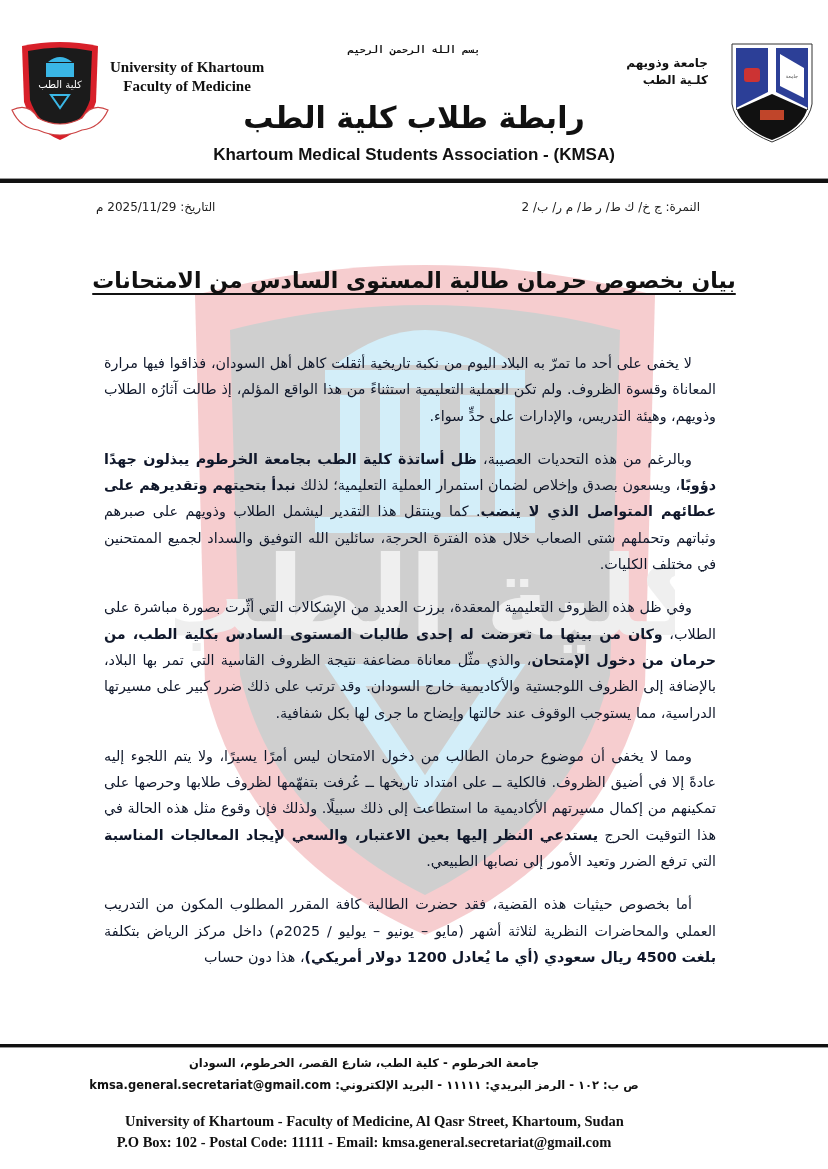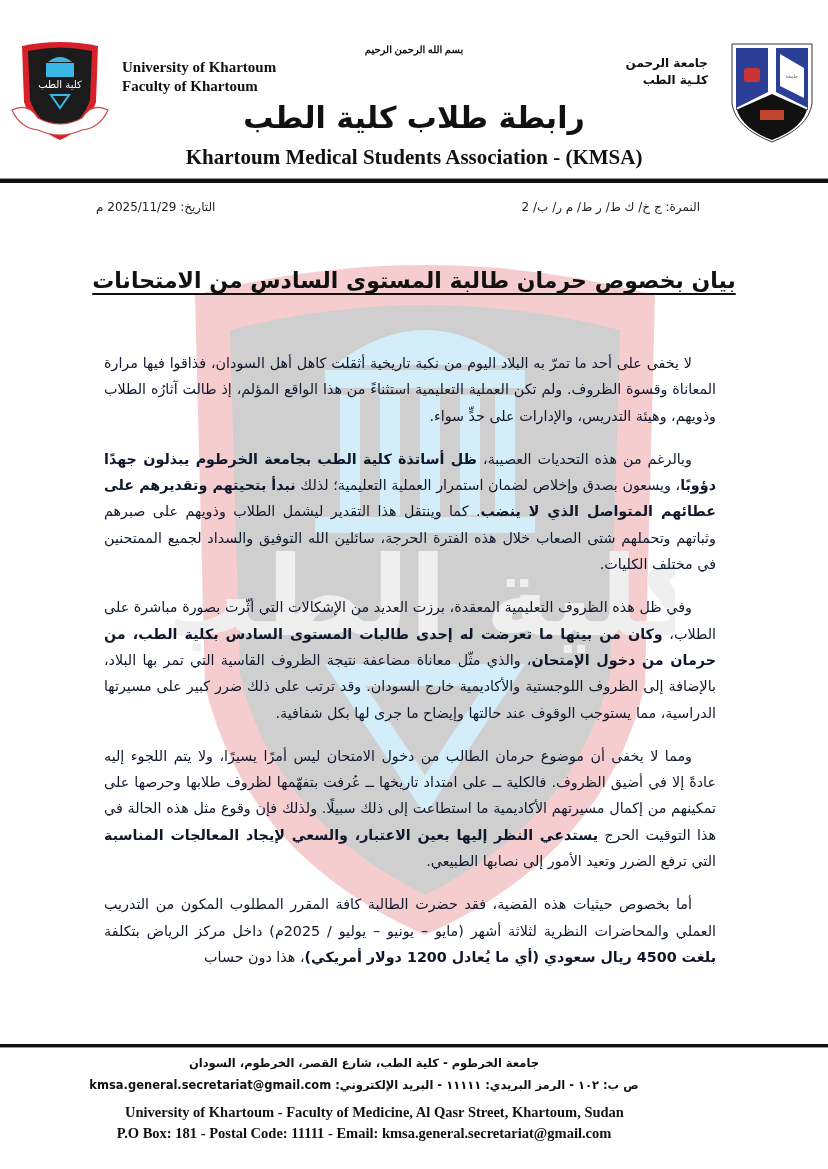--- a/index.html
+++ b/index.html
@@ -3,43 +3,43 @@
 <meta charset="utf-8">
 <style>
   html, body { margin: 0; padding: 0; background: #ffffff; }
   body { width: 828px; height: 1169px; position: relative; overflow: hidden; font-family: "DejaVu Sans", sans-serif; color: #111; }
 
   .watermark { position: absolute; left: 175px; top: 255px; width: 500px; height: 690px; z-index: 0; opacity: 0.22; pointer-events: none; }
 
   .header { position: absolute; left: 0; top: 0; width: 828px; height: 185px; z-index: 2; }
   .logo-left { position: absolute; left: 8px; top: 40px; width: 104px; height: 104px; }
   .logo-right { position: absolute; left: 728px; top: 40px; width: 88px; height: 104px; }
-  .basmala { position: absolute; top: 44px; left: 0; width: 828px; text-align: center; font-size: 10px; font-weight: bold; font-family: Liberation Serif, serif; direction: rtl; }
-  .uni-en { position: absolute; left: 122px; top: 58px; font-family: "Liberation Serif", serif; font-weight: bold; font-size: 15px; line-height: 19px; }
+  .basmala { position: absolute; top: 44px; left: 0; width: 828px; text-align: center; font-size: 10px; font-weight: bold; font-family: Liberation Mono, monospace; direction: rtl; }
+  .uni-en { position: absolute; left: 110px; top: 58px; font-family: "Liberation Serif", serif; font-weight: bold; font-size: 15px; line-height: 19px; text-align: center; }
   .uni-ar { position: absolute; right: 120px; top: 55px; direction: rtl; text-align: right; font-weight: bold; font-size: 12px; line-height: 17px; }
   .assoc-ar { position: absolute; left: 0; width: 828px; top: 100px; text-align: center; direction: rtl; font-size: 30px; font-weight: bold; letter-spacing: 0.5px; }
-  .assoc-en { position: absolute; left: 0; width: 828px; top: 145px; text-align: center; font-family: Liberation Serif, serif; font-weight: bold; font-size: 21px; }
+  .assoc-en { position: absolute; left: 0; width: 828px; top: 145px; text-align: center; font-family: Liberation Sans, sans-serif; font-weight: bold; font-size: 17px; }
   .rule-top { position: absolute; left: 0; top: 178px; width: 828px; height: 4px; background: #111; border-top: 1px solid #999; }
 
   .meta { position: absolute; top: 200px; left: 0; width: 828px; height: 24px; z-index: 2; font-size: 12px; color: #222; }
   .ref { position: absolute; right: 128px; direction: rtl; }
   .date { position: absolute; left: 96px; direction: rtl; }
 
   .title { position: absolute; top: 268px; left: 0; width: 828px; text-align: center; direction: rtl; z-index: 2; font-size: 22px; font-weight: bold; text-decoration: underline; text-underline-offset: 5px; }
 
   .body { position: absolute; top: 350px; left: 104px; width: 612px; z-index: 2; direction: rtl; text-align: justify; font-size: 14.3px; line-height: 26.3px; color: #0f172a; }
   .body p { margin: 0 0 17px 0; text-indent: 24px; }
   .body b { font-weight: bold; }
 
   .rule-bottom { position: absolute; left: 0; top: 1044px; width: 828px; height: 3px; background: #111; border-bottom: 1px solid #999; z-index: 2; }
   .footer { position: absolute; top: 1052px; left: 0; width: 728px; z-index: 2; text-align: center; }
   .f-ar1 { direction: rtl; font-size: 11.5px; font-weight: bold; line-height: 22px; }
   .f-ar2 { direction: rtl; font-size: 11.5px; font-weight: bold; line-height: 22px; }
   .f-en { font-family: "Liberation Serif", serif; font-weight: bold; font-size: 14.5px; line-height: 21px; }
-  .f-en1 { margin-top: 6px; padding-left: 21px; }
+  .f-en1 { margin-top: 15px; padding-left: 21px; }
 </style>
 </head>
 <body>
 
 <svg class="watermark" viewBox="0 0 500 690">
   <path d="M20 40 Q250 -20 480 40 L470 430 Q430 600 250 680 Q70 600 30 430 Z" fill="#d8202a"></path>
   <path d="M55 75 Q250 25 445 75 L435 420 Q400 565 250 640 Q100 565 65 420 Z" fill="#2a2a2a"></path>
   <g fill="#3ab7e6">
     <path d="M160 110 Q250 40 340 110 Z"></path>
     <rect x="150" y="115" width="200" height="18"></rect>
@@ -60,24 +60,24 @@
     <path d="M20 11 Q52 4 84 11 L82 60 Q75 82 52 93 Q29 82 22 60 Z" fill="#1b1b1b"></path>
     <path d="M40 22 Q52 12 64 22 Z" fill="#3ab7e6"></path>
     <rect x="38" y="23" width="28" height="14" fill="#3ab7e6"></rect>
     <path d="M43 55 L61 55 L52 68 Z" fill="none" stroke="#3ab7e6" stroke-width="2"></path>
     <text x="52" y="48" text-anchor="middle" font-size="10" fill="#fff" font-family="DejaVu Sans, sans-serif">كلية الطب</text>
     <path d="M4 70 Q20 62 30 78 Q52 90 74 78 Q84 62 100 70 Q92 88 74 90 Q52 100 30 90 Q12 88 4 70 Z" fill="#fff" stroke="#c44" stroke-width="1.2"></path>
   </svg>
   <div class="basmala">بسم الله الرحمن الرحيم</div>
   <div class="uni-en">
     <div>University of Khartoum</div>
-    <div>Faculty of Khartoum</div>
+    <div>Faculty of Medicine</div>
   </div>
   <div class="uni-ar">
-    <div>جامعة الرحمن</div>
+    <div>جامعة وذويهم</div>
     <div>كلـية الطب</div>
   </div>
   <div class="assoc-ar">رابطة طلاب كلية الطب</div>
   <div class="assoc-en">Khartoum Medical Students Association - (KMSA)</div>
   <svg class="logo-right" viewBox="0 0 88 104">
     <path d="M4 4 L84 4 L84 64 Q80 88 44 102 Q8 88 4 64 Z" fill="#fff" stroke="#333" stroke-width="1"></path>
     <path d="M8 8 L40 8 L40 52 L8 68 Z" fill="#2c3f97"></path>
     <path d="M48 8 L80 8 L80 68 L48 52 Z" fill="#2c3f97"></path>
     <path d="M52 14 L76 28 L76 58 L52 46 Z" fill="#fff"></path>
     <path d="M8 70 L44 54 L80 70 L80 66 Q76 88 44 100 Q12 88 8 66 Z" fill="#111"></path>
@@ -101,14 +101,14 @@
     <p><span>وفي ظل هذه الظروف التعليمية المعقدة، برزت العديد من الإشكالات التي أثّرت بصورة مباشرة على الطلاب، </span><b>وكان من بينها ما تعرضت له إحدى طالبات المستوى السادس بكلية الطب، من حرمان من دخول الإمتحان</b><span>، والذي مثّل معاناة مضاعفة نتيجة الظروف القاسية التي تمر بها البلاد، بالإضافة إلى الظروف اللوجستية والأكاديمية خارج السودان. وقد ترتب على ذلك ضرر كبير على مسيرتها الدراسية، مما يستوجب الوقوف عند حالتها وإيضاح ما جرى لها بكل شفافية.</span></p>
     <p><span>ومما لا يخفى أن موضوع حرمان الطالب من دخول الامتحان ليس أمرًا يسيرًا، ولا يتم اللجوء إليه عادةً إلا في أضيق الظروف. فالكلية ــ على امتداد تاريخها ــ عُرفت بتفهّمها لظروف طلابها وحرصها على تمكينهم من إكمال مسيرتهم الأكاديمية ما استطاعت إلى ذلك سبيلًا. ولذلك فإن وقوع مثل هذه الحالة في هذا التوقيت الحرج </span><b>يستدعي النظر إليها بعين الاعتبار، والسعي لإيجاد المعالجات المناسبة</b><span> التي ترفع الضرر وتعيد الأمور إلى نصابها الطبيعي.</span></p>
     <p><span>أما بخصوص حيثيات هذه القضية، فقد حضرت الطالبة كافة المقرر المطلوب المكون من التدريب العملي والمحاضرات النظرية لثلاثة أشهر (مايو – يونيو – يوليو / 2025م) داخل مركز الرياض بتكلفة </span><b>بلغت 4500 ريال سعودي (أي ما يُعادل 1200 دولار أمريكي)</b><span>، هذا دون حساب</span></p>
   </div>
 
 <div class="rule-bottom"></div>
 <div class="footer">
   <div class="f-ar1">جامعة الخرطوم - كلية الطب، شارع القصر، الخرطوم، السودان</div>
   <div class="f-ar2">ص ب: ١٠٢ - الرمز البريدي: ١١١١١ - البريد الإلكتروني: kmsa.general.secretariat@gmail.com</div>
   <div class="f-en f-en1">University of Khartoum - Faculty of Medicine, Al Qasr Street, Khartoum, Sudan</div>
-  <div class="f-en">P.O Box: 181 - Postal Code: 11111 - Email: kmsa.general.secretariat@gmail.com</div>
+  <div class="f-en">P.O Box: 102 - Postal Code: 11111 - Email: kmsa.general.secretariat@gmail.com</div>
 </div>
 
 </body></html>

